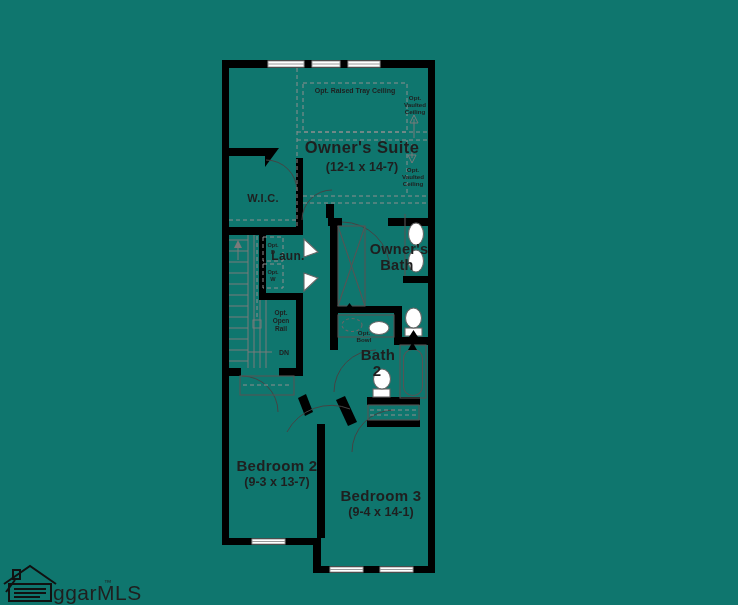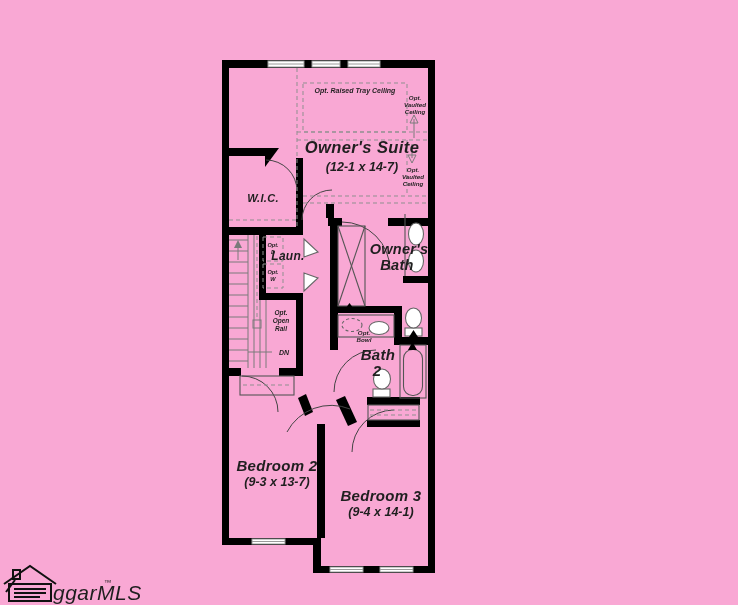--- a/index.html
+++ b/index.html
@@ -1,16 +1,16 @@
 <!DOCTYPE html>
 <html><head>
 <meta charset="utf-8">
 <style>
   html,body{margin:0;padding:0;background:#ffffff;}
-  #stage{position:relative;width:738px;height:605px;background:#f9a8d4;overflow:hidden;font-style:italic;}
+  #stage{position:relative;width:738px;height:605px;background:#0f766e;overflow:hidden;}
   svg{position:absolute;left:0;top:0;}
   text{font-family:"Liberation Sans", sans-serif; fill:#1f1f1f; text-anchor:middle;}
   .b{font-weight:bold;}
   .fs16{font-size:16.5px; letter-spacing:.4px;}
   .fs15{font-size:15px; letter-spacing:.3px;}
   .fs14{font-size:14.5px; letter-spacing:.3px;}
   .fs13{font-size:12.5px;}
   .fs12{font-size:12px; letter-spacing:.3px;}
   .fs11{font-size:11px; letter-spacing:.3px;}
   .fs7{font-size:7px;}

